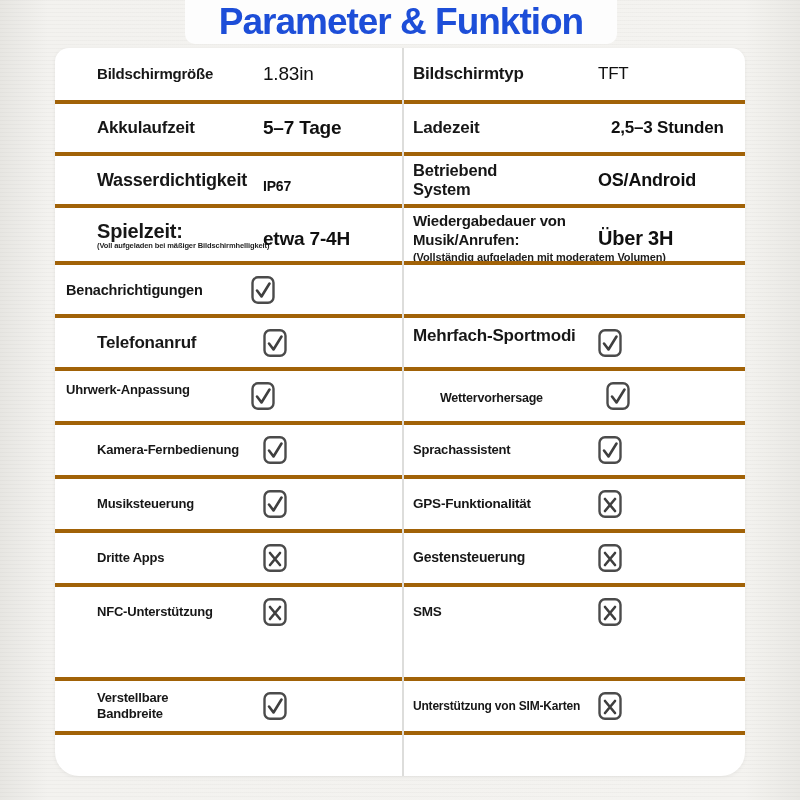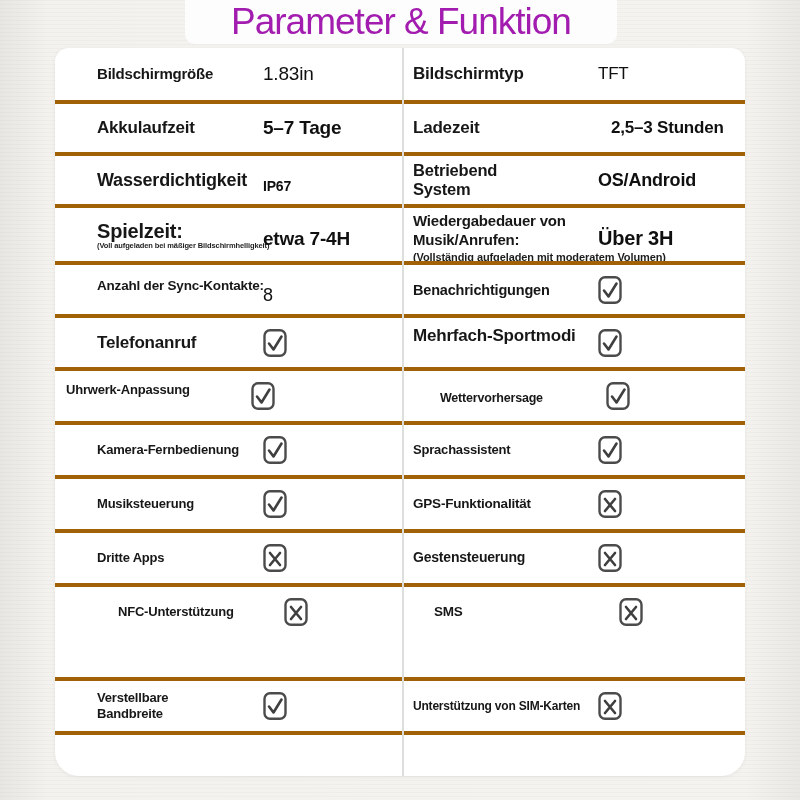--- a/index.html
+++ b/index.html
@@ -10,21 +10,21 @@
     background-image:
       repeating-linear-gradient(180deg, rgba(0,0,0,0.022) 0px, rgba(0,0,0,0.022) 1px, transparent 1px, transparent 4px),
       linear-gradient(90deg,#e7e6e2 0%,#f3f2ef 6%,#f4f3f0 93%,#e9e8e4 100%);
   }
   .title-box{
     position:absolute;left:185px;top:0;width:432px;height:44px;
     background:#fdfdfd;border-radius:0 0 10px 10px;
     display:flex;align-items:center;justify-content:center;
   }
   .title-box h1{
-    margin:0;font-size:37px;font-weight:400;letter-spacing:-1px;color:#a21caf;
+    margin:0;font-size:37px;font-weight:700;letter-spacing:-1px;color:#1d4ed8;
     white-space:nowrap;
   }
   .card{
     position:absolute;left:55px;top:48px;width:690px;height:728px;
     background:#ffffff;border-radius:14px 14px 24px 24px;overflow:hidden;
     box-shadow:0 1px 4px rgba(0,0,0,0.06);
   }
   .vdivider{
     position:absolute;left:347px;top:0;bottom:0;width:1.5px;background:#dddddb;z-index:2;
   }
@@ -53,21 +53,21 @@
   .cell-l .checkwrap{left:208px;}
   .cell-r .checkwrap{left:196px;}
   .checkwrap svg{display:block;}
 
   
   .row:nth-child(1){height:52px;}  .row:nth-child(2){height:52px;}
   .row:nth-child(3){height:52px;}  .row:nth-child(4){height:57px;}
   .row:nth-child(5){height:53px;}  .row:nth-child(6){height:53px;}
   .row:nth-child(7){height:54px;}  .row:nth-child(8){height:54px;}
   .row:nth-child(9){height:54px;}  .row:nth-child(10){height:54px;}
-  .row:nth-child(11){height:54px;padding-left:21px;} .row:nth-child(12){height:54px;margin-top:40px;}
+  .row:nth-child(11){height:54px;} .row:nth-child(12){height:54px;margin-top:40px;}
   .row:nth-child(13){height:49px;} .row:nth-child(14){height:48px;}
 
   
   .row:nth-child(1) .cell-l .label{font-size:15px;}
   .row:nth-child(1) .cell-l .value{font-size:19px;font-weight:400;}
   .row:nth-child(1) .cell-r .label{font-size:17px;}
   .row:nth-child(1) .cell-r .value{font-size:17px;font-weight:400;}
   .row:nth-child(2) .label{font-size:17px;}
   .row:nth-child(2) .cell-l .value{font-size:19px;}
   .row:nth-child(2) .cell-r .value{font-size:17px;margin-left:13px;}
@@ -139,24 +139,20 @@
           <div class="label"><span>Spielzeit:</span><div class="sub">(Voll aufgeladen bei mäßiger Bildschirmhelligkeit)</div></div>
           <div class="value">etwa 7-4H</div>
         </div>
         <div class="cell cell-r">
           <div class="label"><span>Wiedergabedauer von
 Musik/Anrufen:</span><div class="sub">(Vollständig aufgeladen mit moderatem Volumen)</div></div>
           <div class="value">Über 3H</div>
         </div>
       </div>
       <div class="row">
-        <div class="cell cell-l">
-          <div class="label">Anzahl der Sync-Kontakte:</div>
-          <div class="value">8</div>
-        </div>
         <div class="cell cell-r">
           <div class="label">Benachrichtigungen</div>
           <span class="checkwrap">
             <svg width="24" height="29" viewBox="0 0 24 29">
               <rect x="1.5" y="1.8" width="21" height="25.4" rx="5.5" fill="#ffffff" stroke="#4b4b4b" stroke-width="2.4"></rect>
               <path d="M6 15 L10.5 21 L18.5 8" fill="none" stroke="#3f3f3f" stroke-width="2.6" stroke-linecap="round" stroke-linejoin="round"></path>
             </svg>
           </span>
         </div>
       </div>

